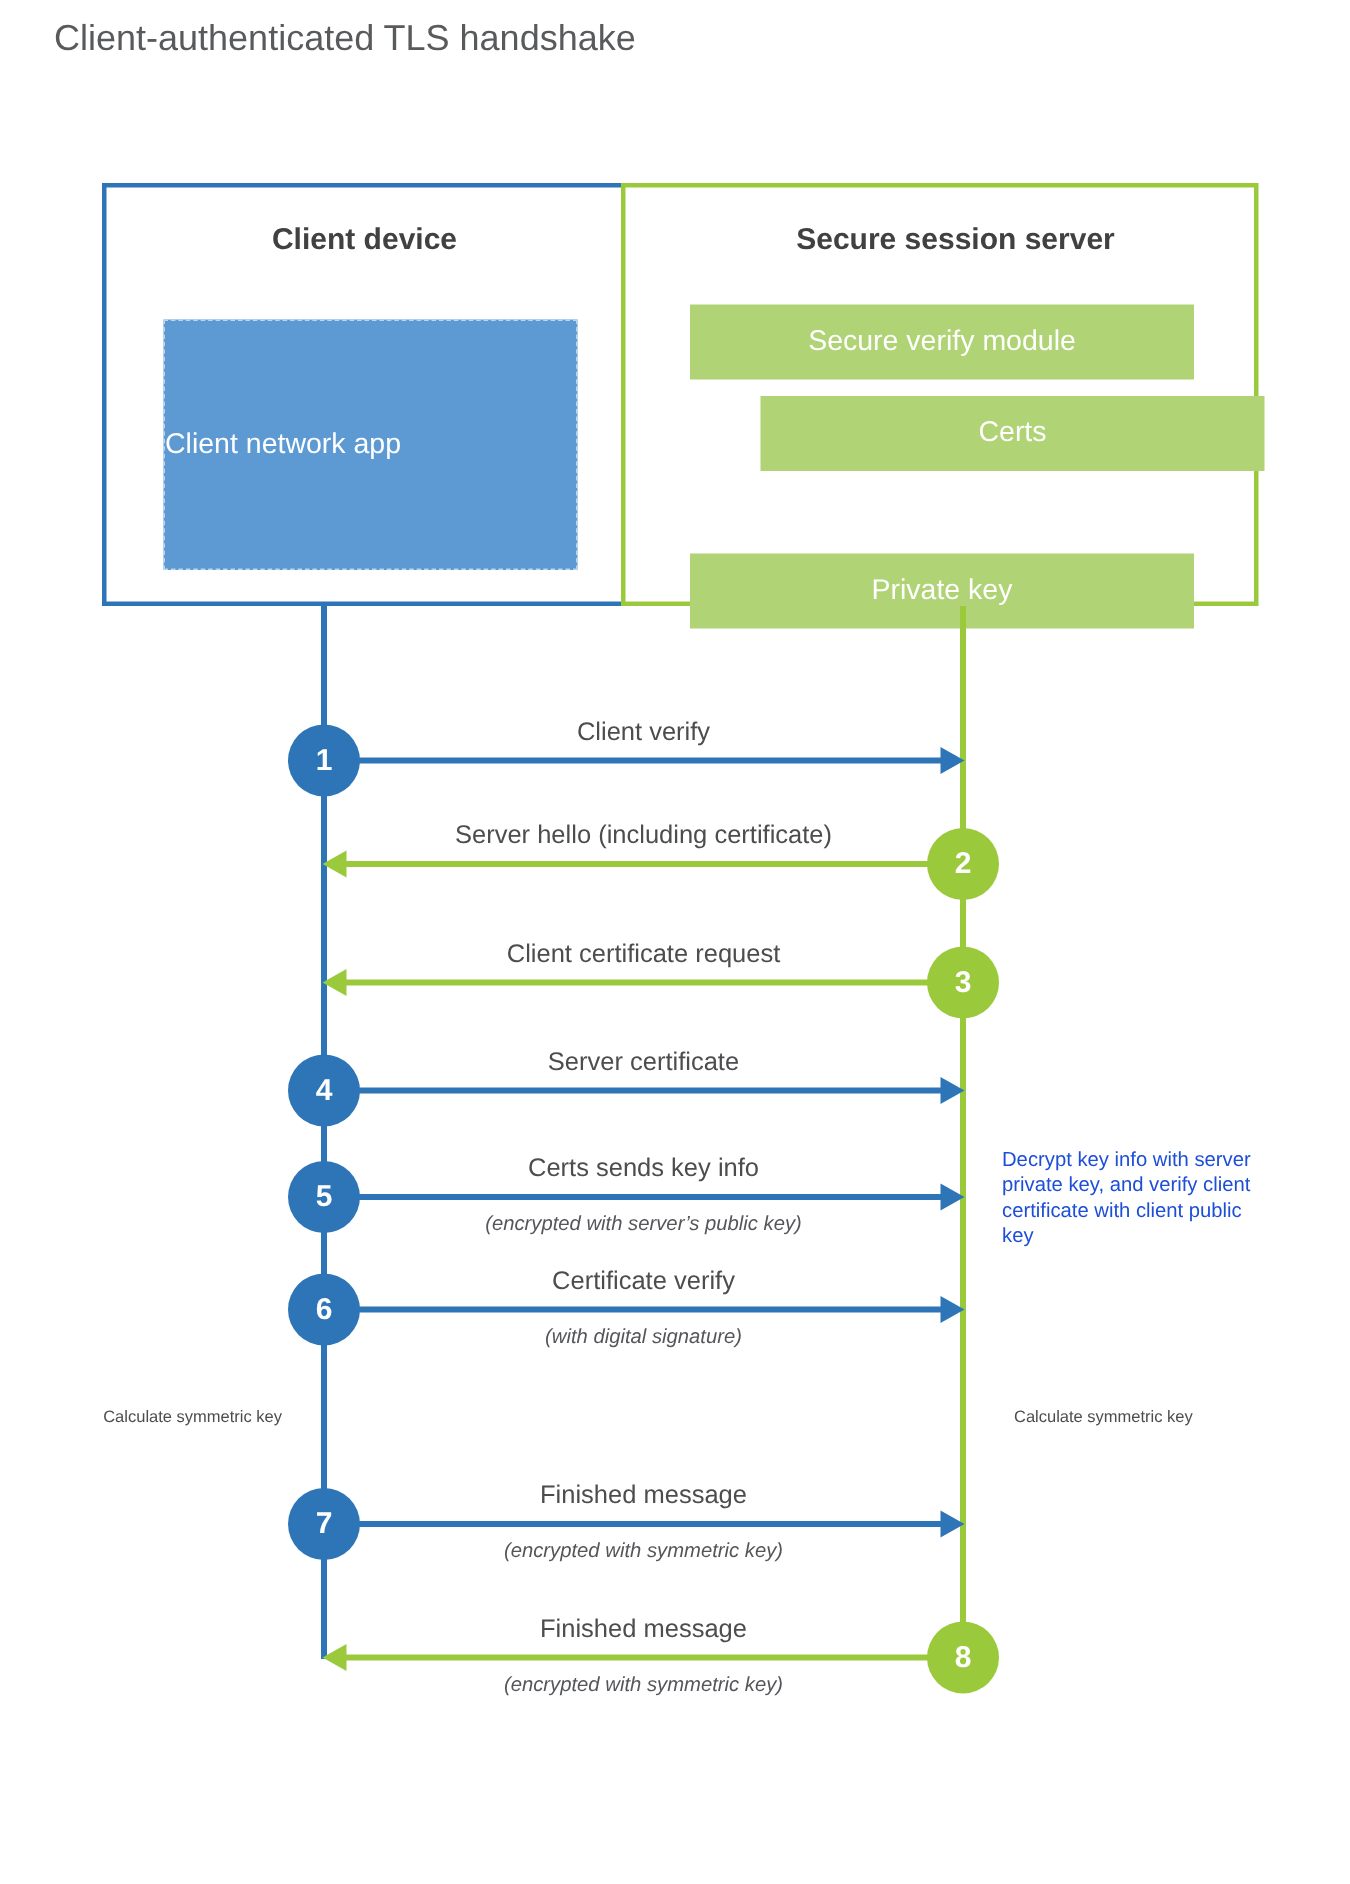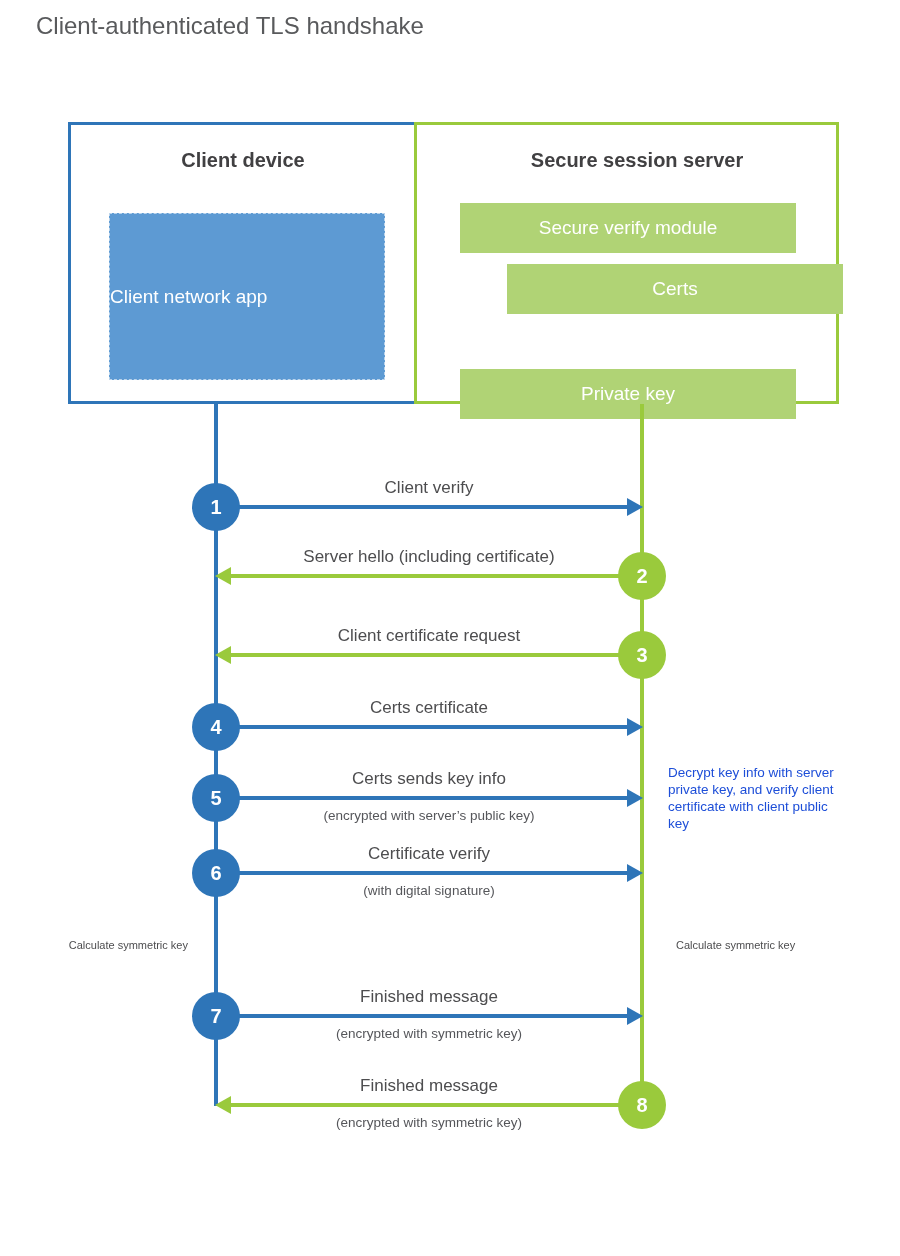--- a/index.html
+++ b/index.html
@@ -46,21 +46,21 @@
   .msg .head{position:absolute;top:-9px;width:0;height:0;border-top:9px solid transparent;border-bottom:9px solid transparent;}
   .msg.blue .head{right:-1px;border-left:16px solid var(--blue);}
   .msg.green .head{left:-1px;border-right:16px solid var(--green);}
 
   .msg .circle{position:absolute;top:-24px;width:48px;height:48px;border-radius:50%;
     color:#fff;font-size:20px;font-weight:bold;display:flex;align-items:center;justify-content:center;z-index:3;}
   .msg.blue .circle{left:-24px;background:var(--blue);}
   .msg.green .circle{right:-24px;background:var(--green);}
 
   .msg .label{position:absolute;left:0;bottom:9px;width:100%;text-align:center;font-size:17px;color:#4d4d4f;}
-  .msg .sub{position:absolute;left:0;top:10px;width:100%;text-align:center;font-size:13.5px;color:#55565a;}
+  .msg .sub{position:absolute;left:0;top:10px;width:100%;text-align:center;font-size:13.5px;color:#55565a;font-style:italic;}
 
   
   .note{position:absolute;left:668px;top:764px;width:172px;font-size:13.5px;line-height:17px;color:#1d4ed8;}
   .calc{font-size:11px;line-height:19px;color:#4d4d4f;position:absolute;top:936px;width:122px;}
   .calc.left{left:66px;text-align:right;}
   .calc.right{left:676px;text-align:left;}
 </style>
 </head>
 <body>
 
@@ -103,21 +103,21 @@
     <div class="bar"></div>
     <div class="head"></div>
     <div class="circle">3</div>
     <div class="label">Client certificate request</div>
   </div>
 
   <div class="msg blue" style="top:727px">
     <div class="bar"></div>
     <div class="head"></div>
     <div class="circle">4</div>
-    <div class="label">Certs certificate</div>
+    <div class="label">Server certificate</div>
   </div>
 
   <div class="msg blue" style="top:798px">
     <div class="bar"></div>
     <div class="head"></div>
     <div class="circle">5</div>
     <div class="label">Certs sends key info</div>
     <div class="sub">(encrypted with server’s public key)</div>
   </div>
 

